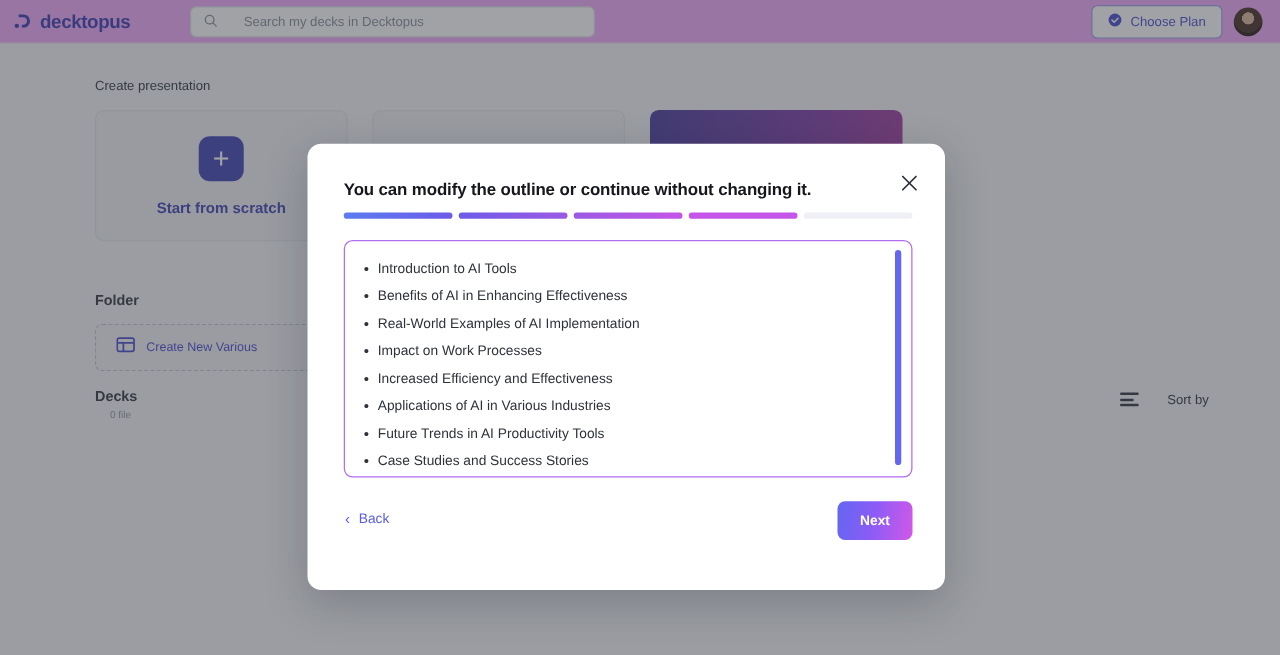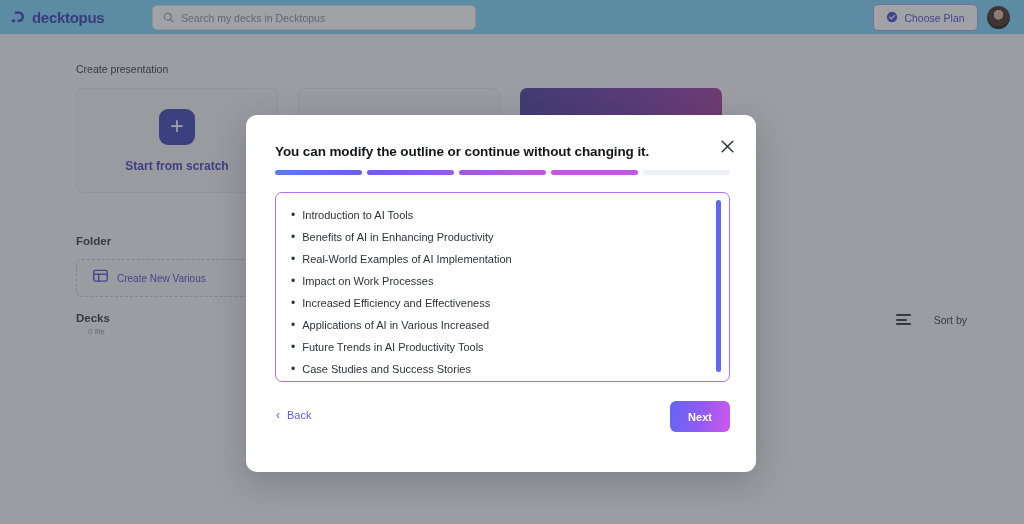--- a/index.html
+++ b/index.html
@@ -12,40 +12,40 @@
   #app {
     position: relative;
     width: 1024px; height: 524px;
     background: #ffffff;
   }
 
   
   .header {
     position: absolute; top: 0; left: 0;
     width: 1024px; height: 35px;
-    background: #7dd3fc;
+    background: #f0abfc;
     border-bottom: 1px solid #eceef2;
     display: flex; align-items: center;
     z-index: 1;
   }
   .logo-wrap {
     display: flex; align-items: center; gap: 6px;
     margin-left: 11px;
   }
   .logo-mark { width: 15px; height: 15px; position: relative; }
   .logo-text {
     font-size: 15px; font-weight: bold; letter-spacing: -0.3px;
     color: #3c3fb0;
   }
   .search-box {
     position: absolute; left: 152px; top: 5px;
     width: 324px; height: 25px;
     border: 1px solid #dcdfe6; border-radius: 5px;
     background: #fff;
-    display: flex; align-items: center; gap: 7px;
+    display: flex; align-items: center; gap: 21px;
     padding-left: 10px;
   }
   .search-input {
     border: none; outline: none; background: transparent;
     font-family: "Liberation Sans", sans-serif;
     font-size: 10.5px; color: #6b7280; width: 270px;
   }
   .search-input::placeholder { color: #8a909c; }
   .choose-plan {
     position: absolute; right: 46px; top: 4px;
@@ -307,37 +307,37 @@
       </div>
 
     <div class="outline-box">
       <div class="outline-list" id="outline-list">
           <div class="outline-item">
             <span class="dot">•</span>
             <span>Introduction to AI Tools</span>
           </div>
           <div class="outline-item">
             <span class="dot">•</span>
-            <span>Benefits of AI in Enhancing Productivity</span>
+            <span>Benefits of AI in Enhancing Effectiveness</span>
           </div>
           <div class="outline-item">
             <span class="dot">•</span>
             <span>Real-World Examples of AI Implementation</span>
           </div>
           <div class="outline-item">
             <span class="dot">•</span>
             <span>Impact on Work Processes</span>
           </div>
           <div class="outline-item">
             <span class="dot">•</span>
             <span>Increased Efficiency and Effectiveness</span>
           </div>
           <div class="outline-item">
             <span class="dot">•</span>
-            <span>Applications of AI in Various Increased</span>
+            <span>Applications of AI in Various Industries</span>
           </div>
           <div class="outline-item">
             <span class="dot">•</span>
             <span>Future Trends in AI Productivity Tools</span>
           </div>
           <div class="outline-item">
             <span class="dot">•</span>
             <span>Case Studies and Success Stories</span>
           </div>
         </div>

